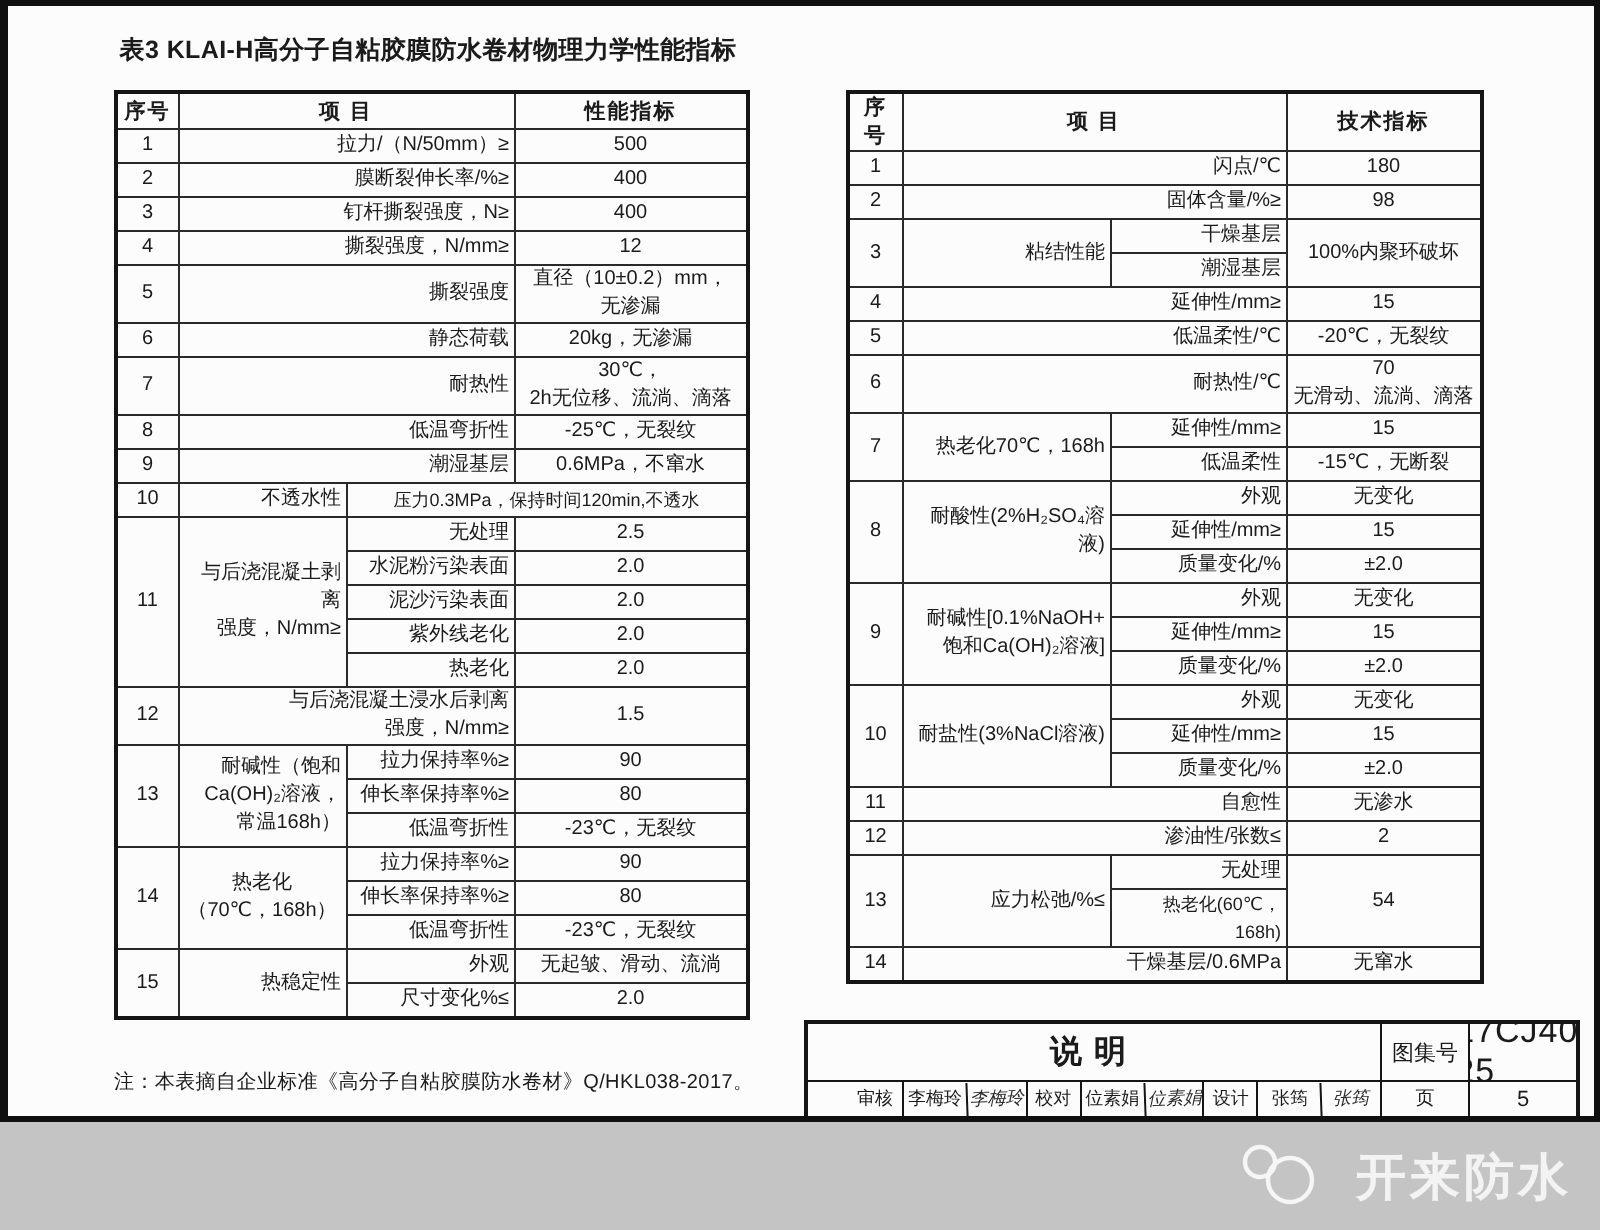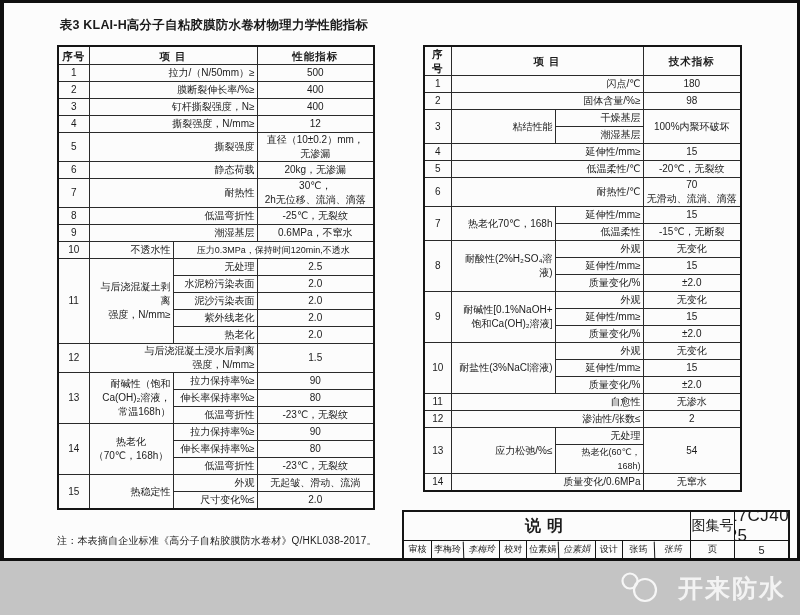--- a/index.html
+++ b/index.html
@@ -45,23 +45,23 @@
   .titleblock{
     position:absolute;right:7px;bottom:0;width:388px;height:48px;
     border:2px solid #151515;border-bottom:none;box-sizing:border-box;
     background:#fcfcfc;
   }
   .tb-top{display:flex;height:28px;border-bottom:1px solid #151515;}
   .tb-main{flex:1;display:flex;align-items:center;justify-content:center;
     font-size:16px;font-weight:bold;letter-spacing:6px;}
   .tb-cell{display:flex;align-items:center;justify-content:center;
     border-left:1px solid #151515;box-sizing:border-box;overflow:hidden;}
-  .tb-atlas-label{width:44px;font-size:14px;}
+  .tb-atlas-label{width:44px;font-size:11px;}
   .tb-atlas-no{width:54px;font-size:17px;letter-spacing:0.5px;}
-  .tb-bottom{display:flex;height:17px;}
+  .tb-bottom{display:flex;height:17px;padding-left:20px;}
   #approvals{flex:1;display:flex;}
   #approvals .tb-cell{font-size:9px;}
   #approvals .tb-cell:first-child{border-left:none;}
   .lab{width:27px;}
   .nam{width:32px;}
   .sig{flex:1;font-family:"DejaVu Serif","Liberation Serif",serif;
     font-style:italic;font-size:10px;transform:rotate(-2deg);color:#2a2a2a;}
   .tb-page-label{width:44px;font-size:9.5px;}
   .tb-page-no{width:54px;font-size:11px;}
   
@@ -339,21 +339,21 @@
           <td rowspan="2">13</td>
           <td rowspan="2" class="al">应力松弛/%≤</td>
           <td class="al">无处理</td>
           <td rowspan="2">54</td>
         </tr>
         <tr>
           <td class="al sm">热老化(60℃，168h)</td>
         </tr>
         <tr>
           <td>14</td>
-          <td colspan="2" class="al">质量变化/0.6MPa</td>
+          <td colspan="2" class="al">干燥基层/0.6MPa</td>
           <td>无窜水</td>
         </tr>
       </tbody>
   </table>
   <div class="tbl-note" id="t4-note">注：本表摘自企业标准《非固化橡胶沥青防水涂料》Q/HKL037-2017。</div>
 
   <div class="titleblock">
     <div class="tb-top">
       <div class="tb-main">说明</div>
       <div class="tb-cell tb-atlas-label">图集号</div>

